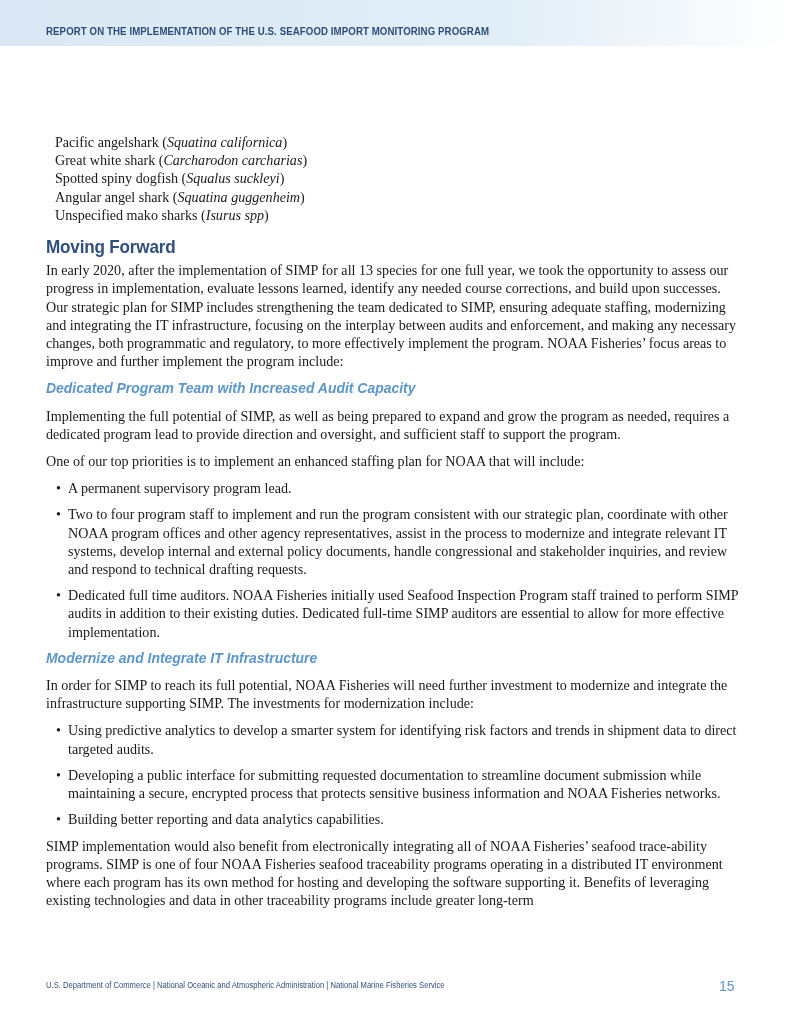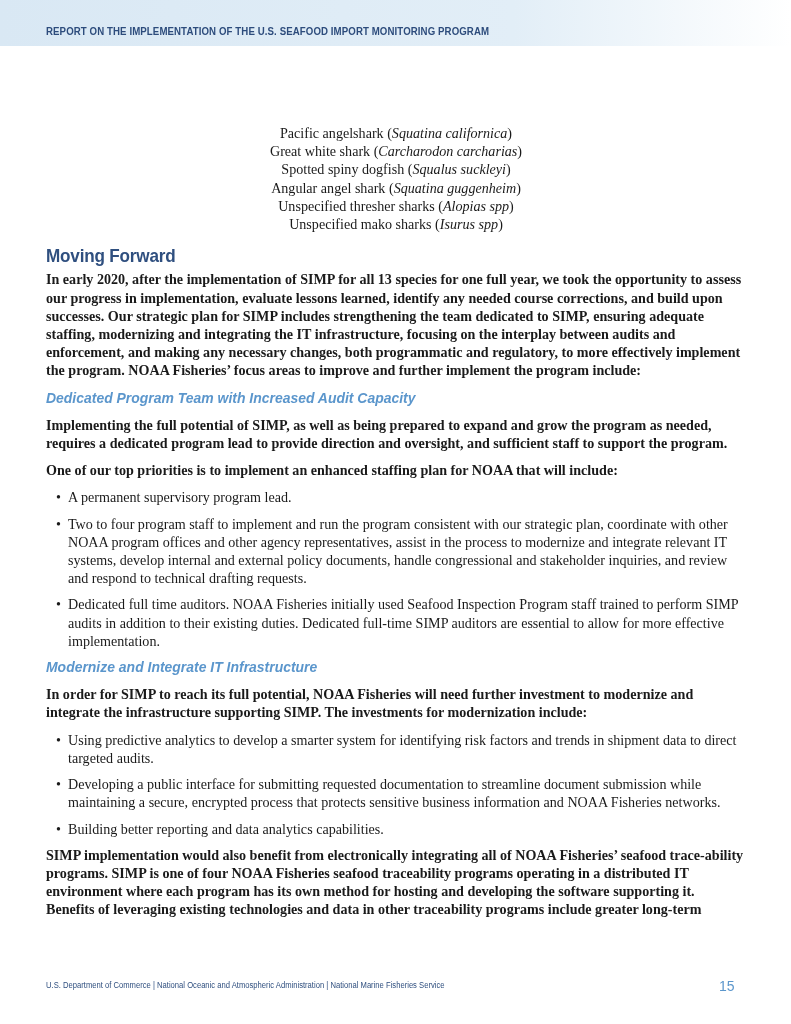--- a/index.html
+++ b/index.html
@@ -1,44 +1,43 @@
 <!DOCTYPE html>
 <html><head>
 <meta charset="utf-8">
 <style>
   html, body { margin: 0; padding: 0; background: #ffffff; }
   body { width: 791px; height: 1024px; position: relative; overflow: hidden; font-family: "Liberation Serif", serif; color: #1a1a1a; }
   .header-band { position: absolute; left: 0; top: 0; width: 791px; height: 46px; background: linear-gradient(to right, #d9e8f4 0%, #e2eef7 65%, #ffffff 100%); }
   .header-title { position: absolute; left: 46px; top: 25px; font-family: "Liberation Sans", sans-serif; font-weight: bold; font-size: 10.5px; color: #2d4c7c; letter-spacing: 0.1px; transform: scaleX(0.92); transform-origin: left; white-space: nowrap; }
   .content { position: absolute; left: 46px; top: 124px; width: 700px; font-size: 14.1px; line-height: 18.2px; }
-  .species-list { margin: 0; padding: 0; list-style: none; text-align: center; }
+  .species-list { margin: 9px; padding: 0; list-style: none; }
   .species-list li { margin: 0; }
   h2.section { font-family: "Liberation Sans", sans-serif; font-weight: bold; font-size: 19px; color: #2f4f7f; margin: 14px 0 5px 0; transform: scaleX(0.9); transform-origin: left; white-space: nowrap; letter-spacing: -0.2px; }
   h3.sub { font-family: "Liberation Sans", sans-serif; font-weight: bold; font-style: italic; font-size: 15.5px; color: #5b96cc; margin: 2px 0 9px 0; transform: scaleX(0.9); transform-origin: left; white-space: nowrap; }
-  p { margin: 0 0 9px 0; font-weight: bold; }
+  p { margin: 0 0 9px 0; }
   ul.bullets { margin: 0 0 8px 0; padding: 0 0 0 22px; list-style: none; }
   ul.bullets li { position: relative; margin: 0 0 8px 0; padding-left: 0; }
   ul.bullets li::before { content: "•"; position: absolute; left: -12px; top: 0; }
   .footer-text { position: absolute; left: 46px; top: 980px; font-family: "Liberation Sans", sans-serif; font-size: 8.3px; color: #2f4f7f; white-space: nowrap; transform: scaleX(0.92); transform-origin: left; }
   .page-number { position: absolute; left: 719px; top: 978px; font-family: "Liberation Sans", sans-serif; font-size: 14px; color: #5b96cc; }
   i { font-style: italic; }
 </style>
 </head>
 <body>
 
 <div class="header-band"></div>
 <div class="header-title">REPORT ON THE IMPLEMENTATION OF THE U.S. SEAFOOD IMPORT MONITORING PROGRAM</div>
 
 <div class="content">
   <ul class="species-list">
     <li><span>Pacific angelshark (</span><i>Squatina californica</i><span>)</span></li>
     <li><span>Great white shark (</span><i>Carcharodon carcharias</i><span>)</span></li>
     <li><span>Spotted spiny dogfish (</span><i>Squalus suckleyi</i><span>)</span></li>
     <li><span>Angular angel shark (</span><i>Squatina guggenheim</i><span>)</span></li>
-    <li><span>Unspecified thresher sharks (</span><i>Alopias spp</i><span>)</span></li>
     <li><span>Unspecified mako sharks (</span><i>Isurus spp</i><span>)</span></li>
   </ul>
 
   <h2 class="section">Moving Forward</h2>
   <p>In early 2020, after the implementation of SIMP for all 13 species for one full year, we took the opportunity to assess our progress in implementation, evaluate lessons learned, identify any needed course corrections, and build upon successes.  Our strategic plan for SIMP includes strengthening the team dedicated to SIMP, ensuring adequate staffing, modernizing and integrating the IT infrastructure, focusing on the interplay between audits and enforcement, and making any necessary changes, both programmatic and regulatory, to more effectively implement the program.  NOAA Fisheries’ focus areas to improve and further implement the program include:</p>
 
   <h3 class="sub">Dedicated Program Team with Increased Audit Capacity</h3>
   <p>Implementing the full potential of SIMP, as well as being prepared to expand and grow the program as needed, requires a dedicated program lead to provide direction and oversight, and sufficient staff to support the program.</p>
   <p>One of our top priorities is to implement an enhanced staffing plan for NOAA that will include:</p>
   <ul class="bullets">

